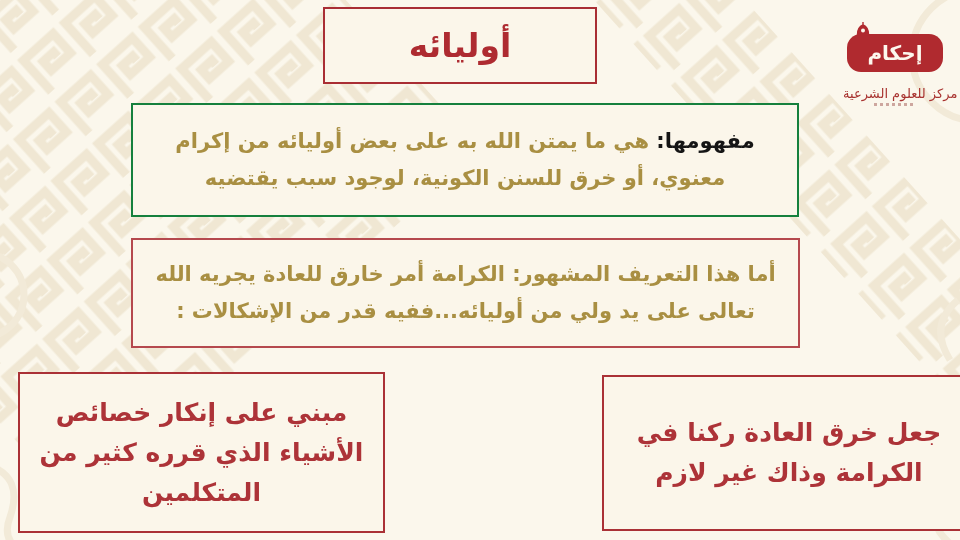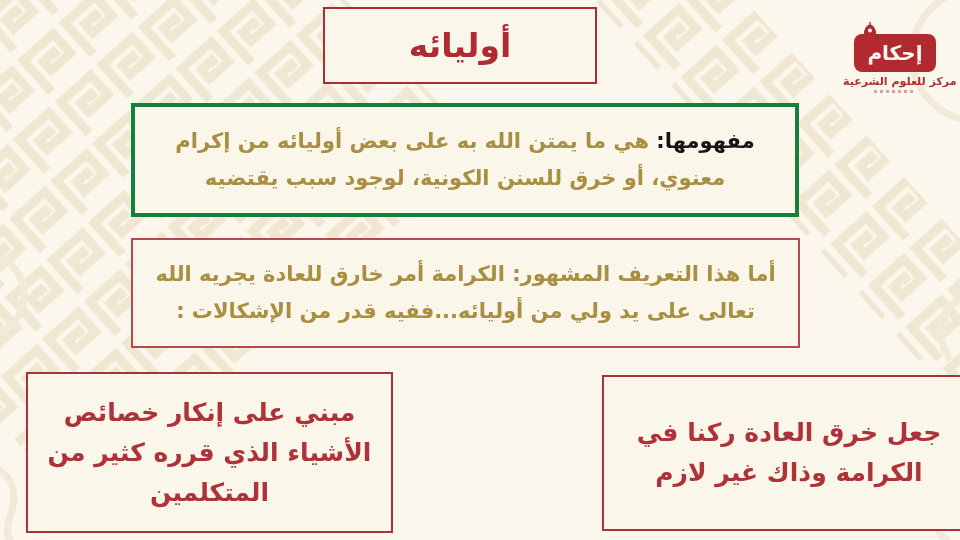--- a/index.html
+++ b/index.html
@@ -17,55 +17,55 @@
     border:2px solid #a92e34;background:#fbf6ea;
     display:flex;align-items:center;justify-content:center;
   }
   .title-box .title-text{
     color:#ae2b31;font-size:33px;font-weight:bold;
   }
 
   
   .logo{left:843px;top:20px;width:104px;height:80px;text-align:center;}
   .logo-mark{
-    position:relative;margin:14px auto 0 auto;width:82px;height:38px;
-    background:#b02a2f;border-radius:8px;
+    position:relative;margin:14px auto 0 auto;width:96px;height:38px;
+    background:#b02a2f;border-radius:14px;
     display:flex;align-items:center;justify-content:center;
   }
   .logo-mark .logo-name{color:#fdf8ee;font-size:20px;font-weight:bold;line-height:1;}
   .logo-dome{position:absolute;left:8px;top:-12px;}
-  .logo-sub{margin-top:3px;color:#a8322f;font-size:11px;font-weight:bold;white-space:nowrap;}
+  .logo-sub{margin-top:14px;color:#a8322f;font-size:13px;font-weight:normal;white-space:nowrap;}
   .logo-tagline{
     margin:2px auto 0 auto;width:42px;height:3px;opacity:.55;
     background:repeating-linear-gradient(90deg,#a8655f 0 3px,transparent 3px 6px);
   }
 
   
   .txt-box{
     background:#fbf6ea;display:flex;align-items:center;justify-content:center;
     text-align:center;padding:6px 16px;
   }
   .concept-box{
     left:131px;top:103px;width:668px;height:114px;
-    border:4px solid #15803d;
+    border:2px solid #15803d;
   }
   .concept-box p, .definition-box p{margin:0;font-size:21px;font-weight:bold;line-height:1.75;}
   .concept-label{color:#151515;}
   .gold-text{color:#a98f42;}
 
   .definition-box{
     left:131px;top:238px;width:669px;height:110px;
     border:2px solid #b5494e;
     justify-content:center;
   }
 
   .objection-box{
     border:2px solid #aa3136;
   }
-  .objection-left{left:26px;top:372px;width:367px;height:161px;}
+  .objection-left{left:18px;top:372px;width:367px;height:161px;}
   .objection-right{left:602px;top:375px;width:374px;height:156px;}
   .objection-box p{
     margin:0;color:#ad3338;font-size:25px;font-weight:bold;line-height:1.6;
   }
 </style>
 </head>
 <body>
 
 <svg class="bg-pattern" width="960" height="540" viewBox="0 0 960 540" xmlns="http://www.w3.org/2000/svg">
   <defs>

